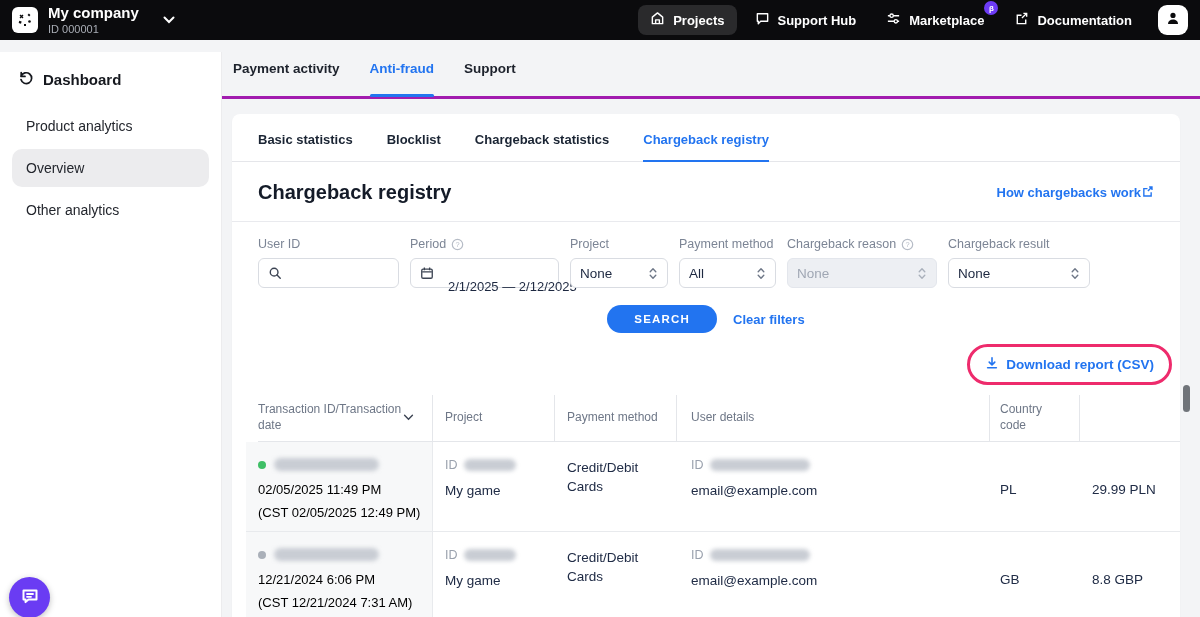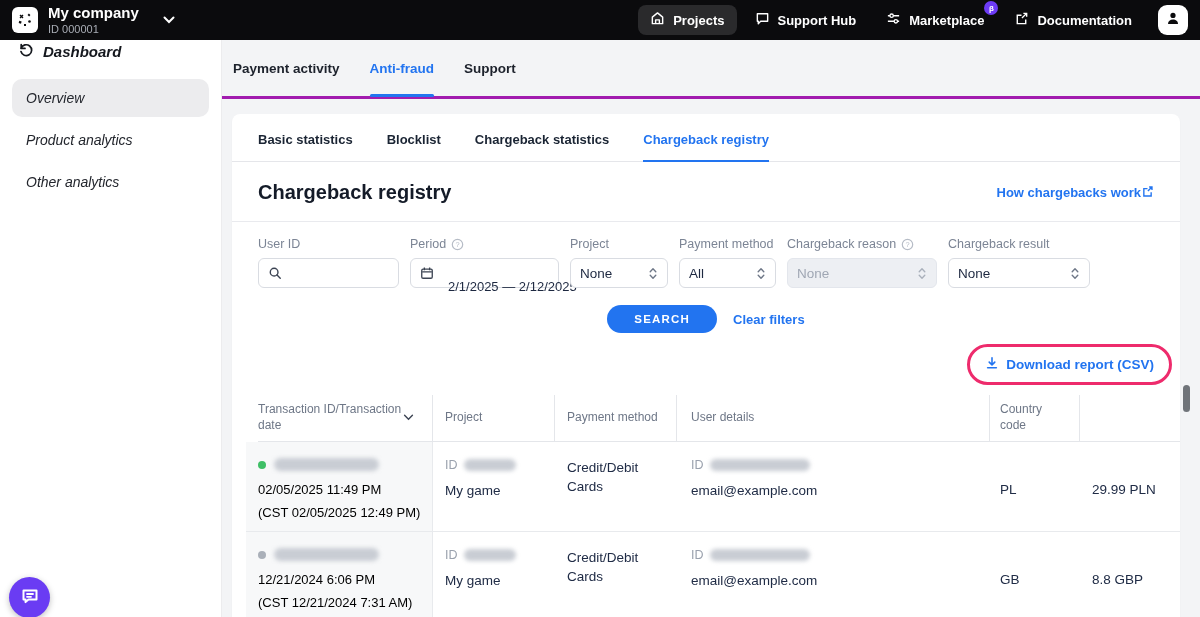--- a/index.html
+++ b/index.html
@@ -13,21 +13,21 @@
   .co-name { color:#fff; font-size:15px; font-weight:bold; }
   .co-id { color:#a9adb5; font-size:11px; margin-top:1px; }
   .co-caret { color:#fff; margin-left:14px; display:flex; }
   .tb-right { display:flex; align-items:center; gap:6px; }
   .nav-item { display:flex; align-items:center; gap:8px; color:#fff; font-size:13px; font-weight:600; padding:6px 12px; border-radius:8px; position:relative; cursor:pointer; }
   .nav-item.active { background:#2a2a2c; }
   .nav-badge { position:absolute; top:-4px; right:-2px; width:14px; height:14px; border-radius:50%; background:#6d3bf5; color:#fff; font-size:8px; display:flex; align-items:center; justify-content:center; }
   .avatar-btn { width:30px; height:30px; background:#fff; border-radius:9px; display:flex; align-items:center; justify-content:center; margin-left:8px; }
 
   
-  .sidebar { position:absolute; left:0; top:24px; width:222px; bottom:0; background:#fff; border-right:1px solid #ececee; padding:18px 12px; z-index:10;font-style:italic; }
+  .sidebar { position:absolute; left:0; top:52px; width:222px; bottom:0; background:#fff; border-right:1px solid #ececee; padding:18px 12px; z-index:10; }
   .sb-title { display:flex; align-items:center; gap:9px; font-size:15px; font-weight:bold; color:#15181e; padding:0 6px; margin-bottom:18px; cursor:pointer; }
   .sb-item { font-size:14px; color:#23262d; padding:11px 14px; border-radius:10px; margin-bottom:4px; cursor:pointer; }
   .sb-item.active { background:#ececee; font-weight:500; }
 
   
   .fab { position:absolute; left:9px; top:577px; width:41px; height:41px; border-radius:50%; background:#6a3cf3; display:flex; align-items:center; justify-content:center; z-index:40; box-shadow:0 2px 6px rgba(0,0,0,.25); }
 
   
   .main { position:absolute; left:222px; top:40px; right:0; bottom:0; background:#f3f4f6; overflow:hidden; }
   .page-tabs { display:flex; gap:30px; height:59px; align-items:stretch; padding-left:11px; border-bottom:3px solid #a21caf; }
@@ -162,22 +162,22 @@
 <div class="sidebar">
   <div class="sb-title">
     <span>
       <svg width="16" height="16" viewBox="0 0 16 16">
           <path d="M3.2 6.2 A5.4 5.4 0 1 1 3 9.5" fill="none" stroke="#15181e" stroke-width="1.7" stroke-linecap="round"></path>
           <path d="M3.2 2.6 V6.4 H7" fill="none" stroke="#15181e" stroke-width="1.7" stroke-linecap="round" stroke-linejoin="round"></path>
         </svg>
     </span>
     <span>Dashboard</span>
   </div>
+  <div class="sb-item">Product analytics</div>
   <div class="sb-item active">Overview</div>
-  <div class="sb-item">Product analytics</div>
   <div class="sb-item">Other analytics</div>
 </div>
 
 <div class="fab">
   <span>
     <svg width="20" height="20" viewBox="0 0 20 20">
         <path d="M3.5 4.5 h13 v9 h-8 l-3 2.6 v-2.6 h-2 z" fill="none" stroke="#fff" stroke-width="2" stroke-linejoin="round"></path>
         <path d="M7 8 h6 M7 10.8 h4" stroke="#fff" stroke-width="1.8" stroke-linecap="round"></path>
       </svg>
   </span>

